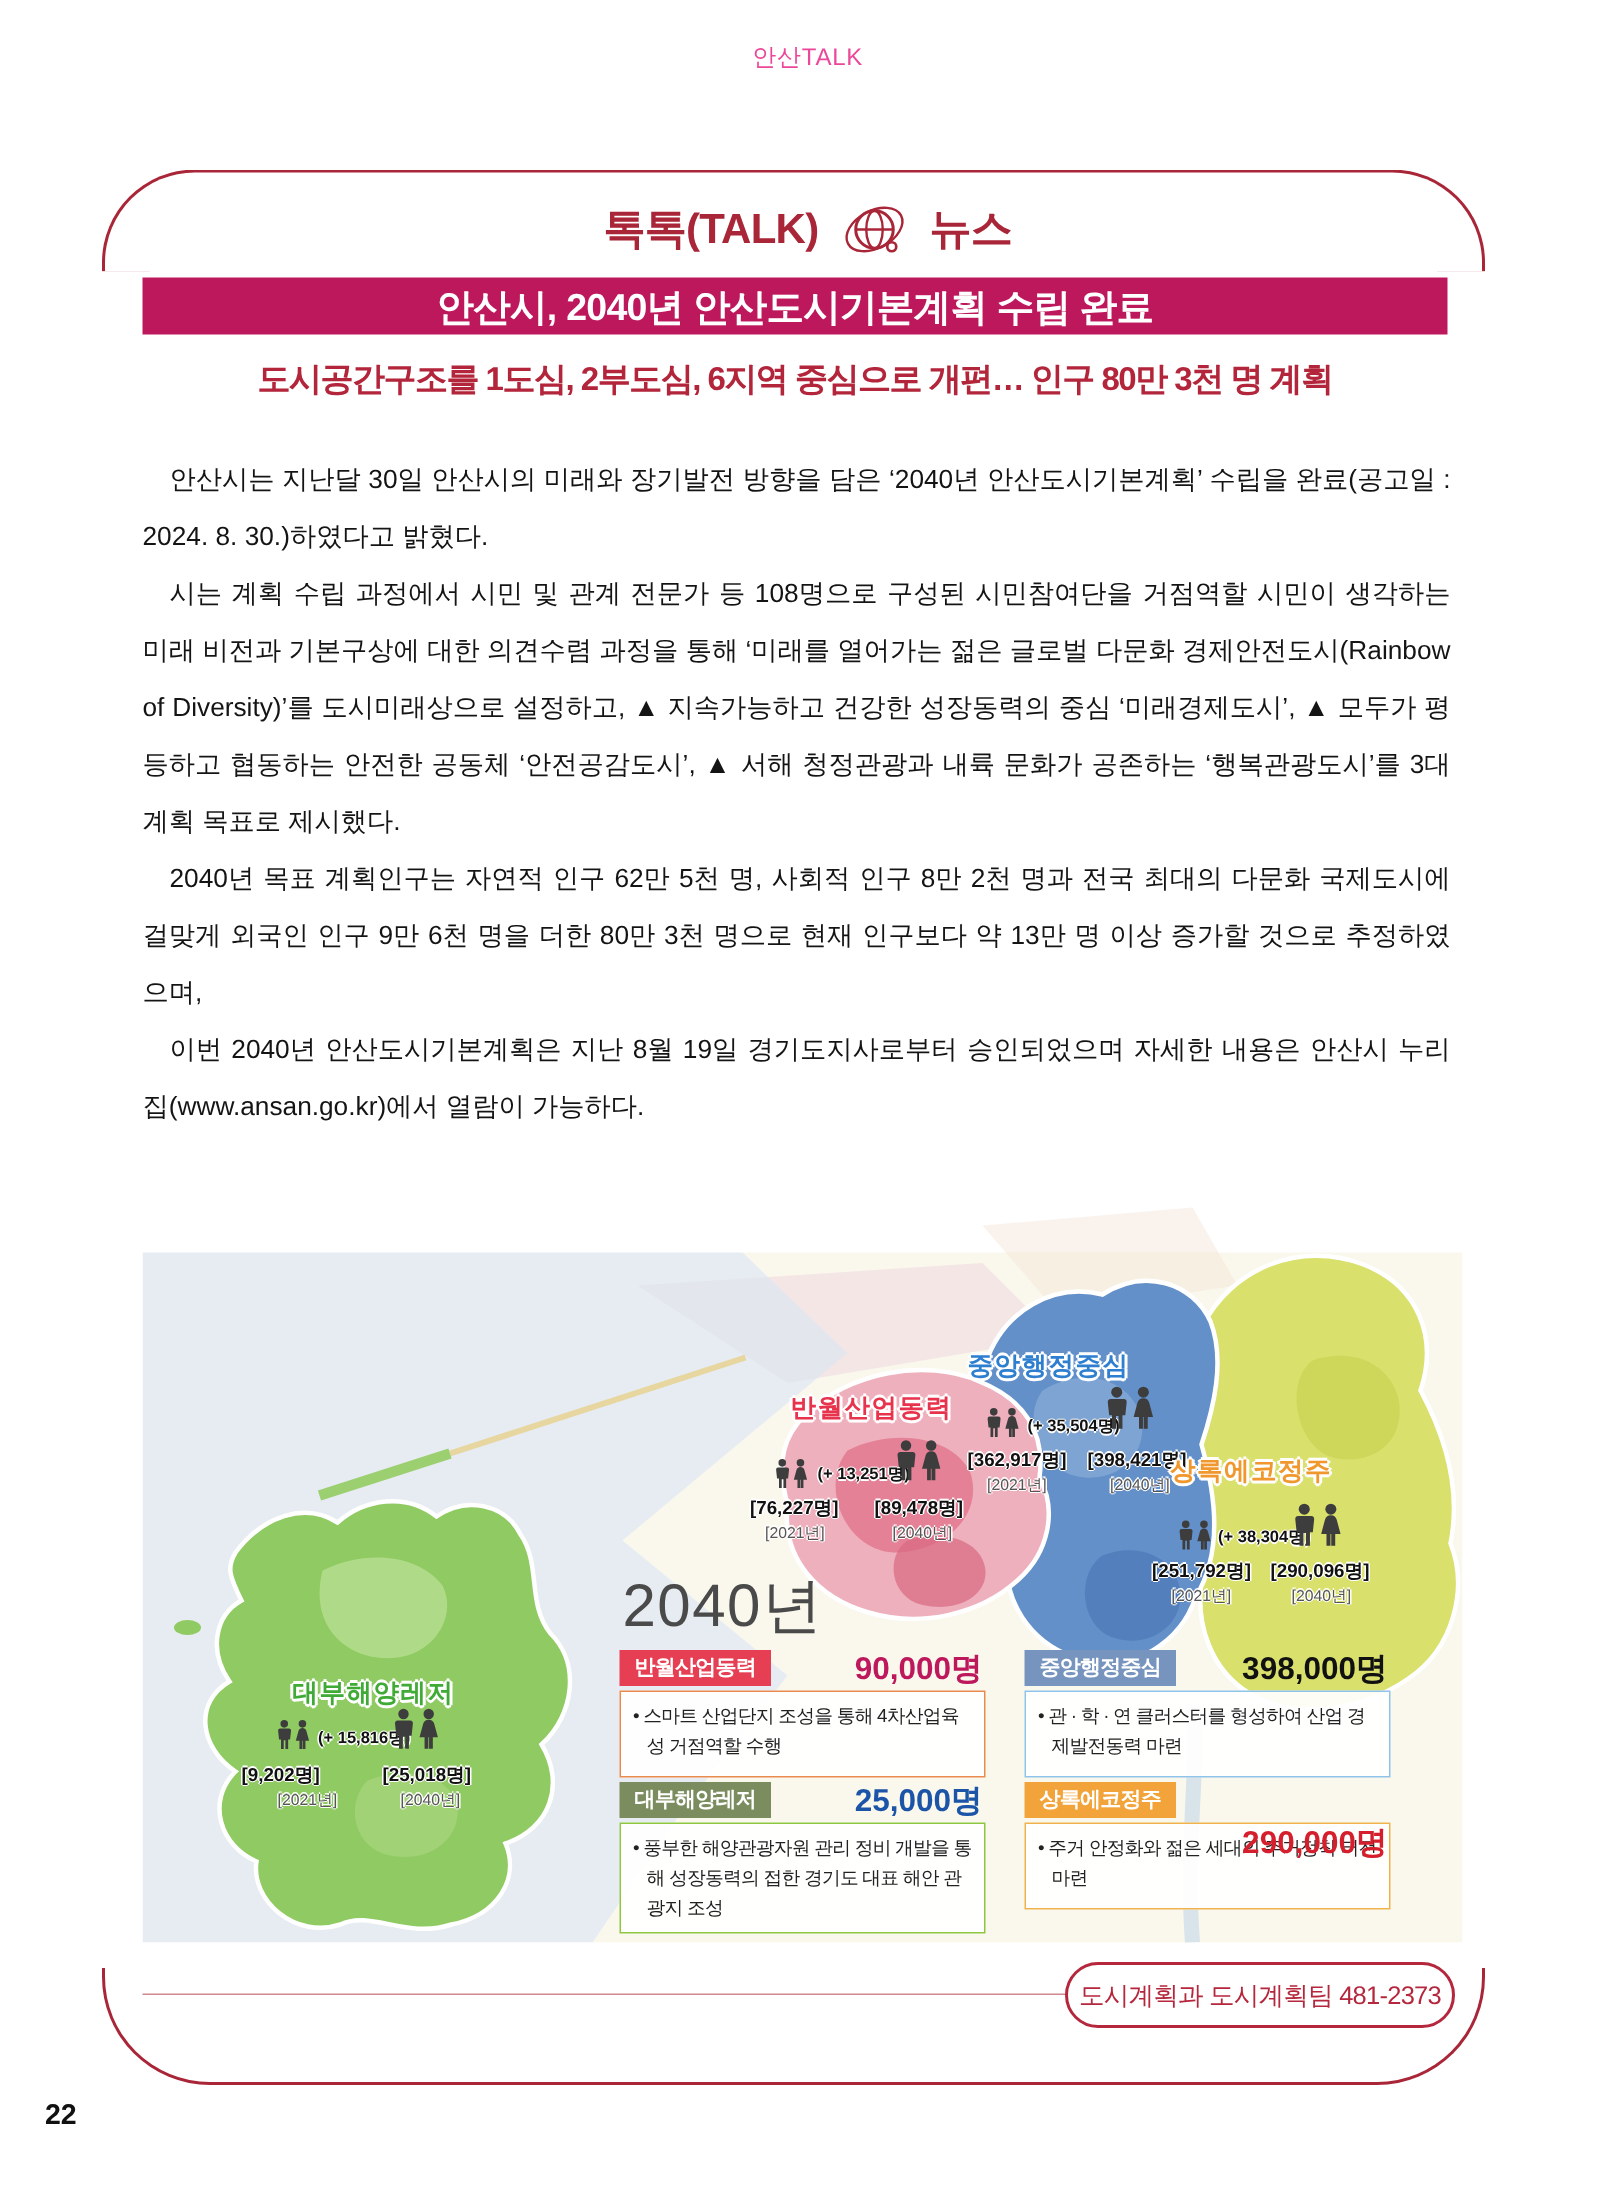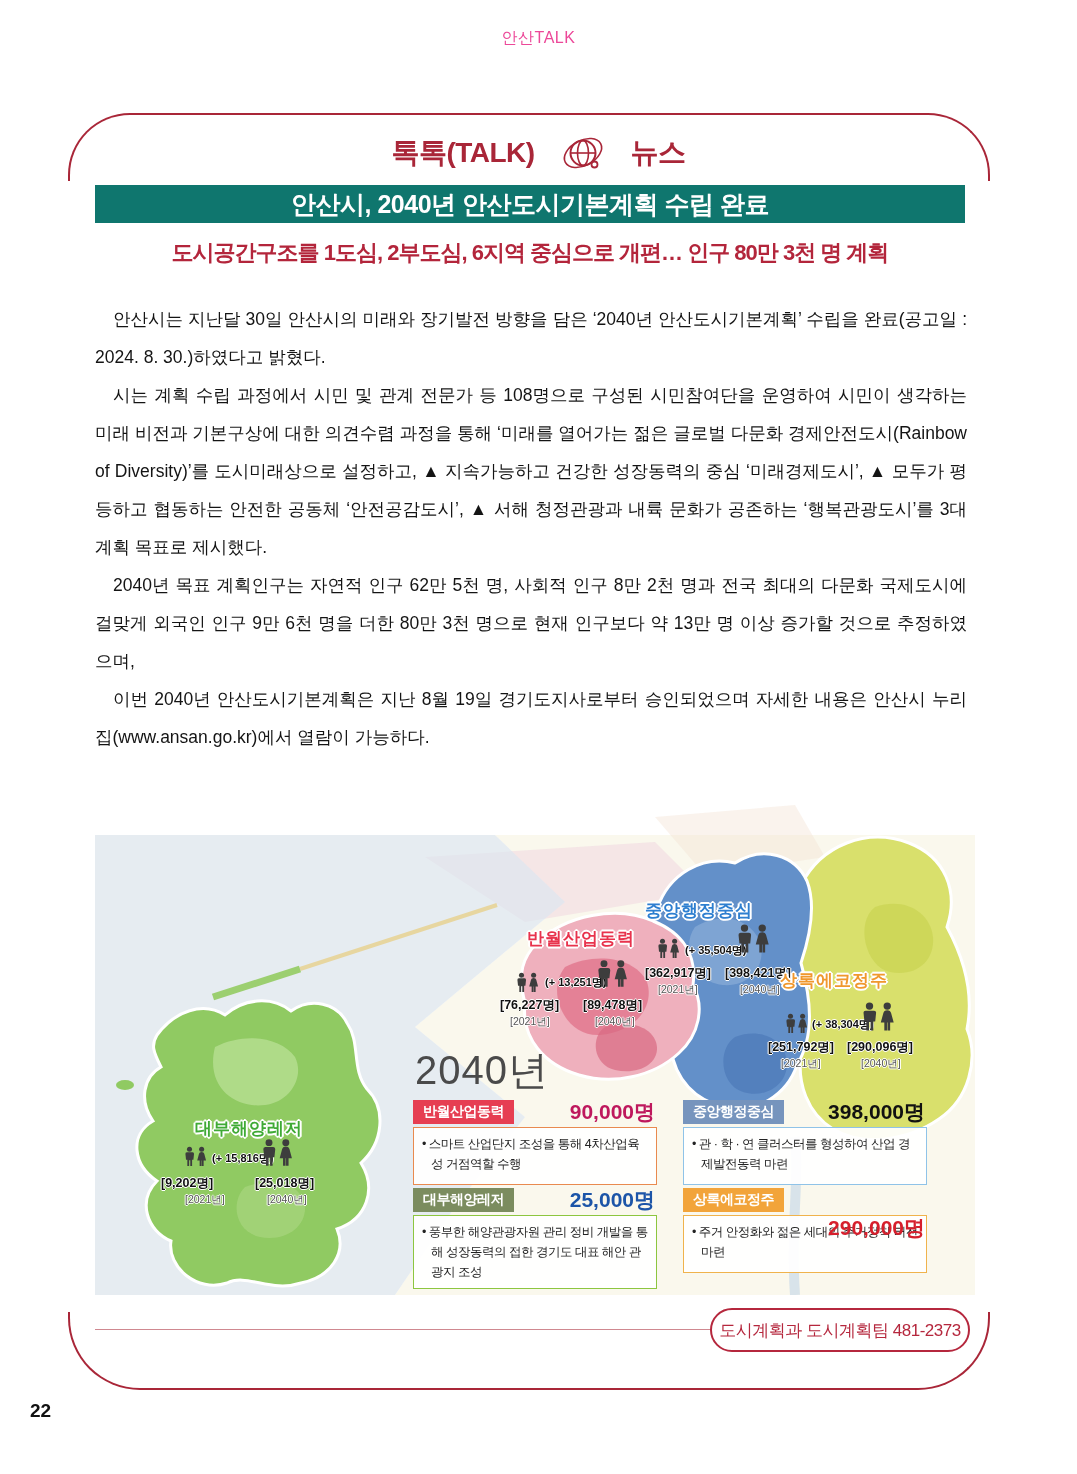--- a/index.html
+++ b/index.html
@@ -8,25 +8,25 @@
     font-family:"Liberation Sans", sans-serif;color:#141414;overflow:hidden;
   }
   .hdr{position:absolute;top:28px;left:0;width:100%;text-align:center;
     font-size:16px;letter-spacing:.5px;color:#ec4899;}
   
   .frame-top{position:absolute;left:68px;top:113px;width:918px;height:66px;
     border:2px solid #A92638;border-bottom:none;border-radius:62px 62px 0 0;}
   .frame-bottom{position:absolute;left:68px;top:1312px;width:918px;height:76px;
     border:2px solid #A92638;border-top:none;border-radius:0 0 72px 72px;}
   .talk-title{position:absolute;top:131px;left:0;width:100%;display:flex;
-    justify-content:center;align-items:center;gap:26px;color:#A92638;
+    justify-content:center;align-items:center;gap:15px;color:#A92638;
     font-weight:bold;font-size:28px;letter-spacing:-.5px;}
   .globe{width:44px;height:44px;}
   .banner{position:absolute;left:95px;top:185px;width:870px;height:38px;
-    background:#0f766e;color:#fff;font-size:25px;font-weight:bold;
+    background:#be185d;color:#fff;font-size:25px;font-weight:bold;
     display:flex;align-items:center;justify-content:center;letter-spacing:-.5px;}
   .subtitle{position:absolute;left:95px;top:238px;width:870px;text-align:center;
     font-size:22px;font-weight:bold;color:#B3253B;letter-spacing:-1px;}
   .article{position:absolute;left:95px;top:300px;width:872px;font-size:17.5px;
     line-height:38px;text-align:justify;color:#141414;}
   .article p{margin:0;text-indent:18px;}
   
   .map{position:absolute;left:95px;top:787px;width:880px;height:508px;}
   .map svg.bg{position:absolute;left:0;top:0;}
   .rlabel{position:absolute;font-weight:bold;font-size:17px;letter-spacing:1px;
@@ -73,21 +73,21 @@
     </svg>
   </span>
   <span>뉴스</span>
 </div>
 
 <div class="banner">안산시, 2040년 안산도시기본계획 수립 완료</div>
 <div class="subtitle">도시공간구조를 1도심, 2부도심, 6지역 중심으로 개편… 인구 80만 3천 명 계획</div>
 
 <div class="article">
   <p>안산시는 지난달 30일 안산시의 미래와 장기발전 방향을 담은 ‘2040년 안산도시기본계획’ 수립을 완료(공고일 : 2024. 8. 30.)하였다고 밝혔다.</p>
-  <p>시는 계획 수립 과정에서 시민 및 관계 전문가 등 108명으로 구성된 시민참여단을 운영하여 시민이 생각하는 미래 비전과 기본구상에 대한 의견수렴 과정을 통해 ‘미래를 열어가는 젊은 글로벌 다문화 경제안전도시(Rainbow of Diversity)’를 도시미래상으로 설정하고, ▲ 지속가능하고 건강한 성장동력의 중심 ‘미래경제도시’, ▲ 모두가 평등하고 협동하는 안전한 공동체 ‘안전공감도시’, ▲ 서해 청정관광과 내륙 문화가 공존하는 ‘행복관광도시’를 3대 계획 목표로 제시했다.</p>
+  <p>시는 계획 수립 과정에서 시민 및 관계 전문가 등 108명으로 구성된 시민참여단을 거점역할 시민이 생각하는 미래 비전과 기본구상에 대한 의견수렴 과정을 통해 ‘미래를 열어가는 젊은 글로벌 다문화 경제안전도시(Rainbow of Diversity)’를 도시미래상으로 설정하고, ▲ 지속가능하고 건강한 성장동력의 중심 ‘미래경제도시’, ▲ 모두가 평등하고 협동하는 안전한 공동체 ‘안전공감도시’, ▲ 서해 청정관광과 내륙 문화가 공존하는 ‘행복관광도시’를 3대 계획 목표로 제시했다.</p>
   <p>2040년 목표 계획인구는 자연적 인구 62만 5천 명, 사회적 인구 8만 2천 명과 전국 최대의 다문화 국제도시에 걸맞게 외국인 인구 9만 6천 명을 더한 80만 3천 명으로 현재 인구보다 약 13만 명 이상 증가할 것으로 추정하였으며,</p>
   <p>이번 2040년 안산도시기본계획은 지난 8월 19일 경기도지사로부터 승인되었으며 자세한 내용은 안산시 누리집(www.ansan.go.kr)에서 열람이 가능하다.</p>
 </div>
 
 <div class="map">
   <svg class="bg" width="880" height="508" viewBox="0 0 880 508">
     <path d="M400,48 L880,48 L880,508 L300,508 L360,420 L430,330 L320,240 L470,115 Z" fill="#f6f2dc" opacity="0.5"></path>
     <path d="M330,70 L560,55 L610,105 L430,135 Z" fill="#f0d3e0" opacity="0.5"></path>
     <path d="M560,30 L700,18 L730,70 L610,88 Z" fill="#f3e0d2" opacity="0.4"></path>
     <path d="M0,48 L400,48 L470,115 L320,240 L430,330 L360,420 L300,508 L0,508 Z" fill="#dce4eb" opacity="0.72"></path>

